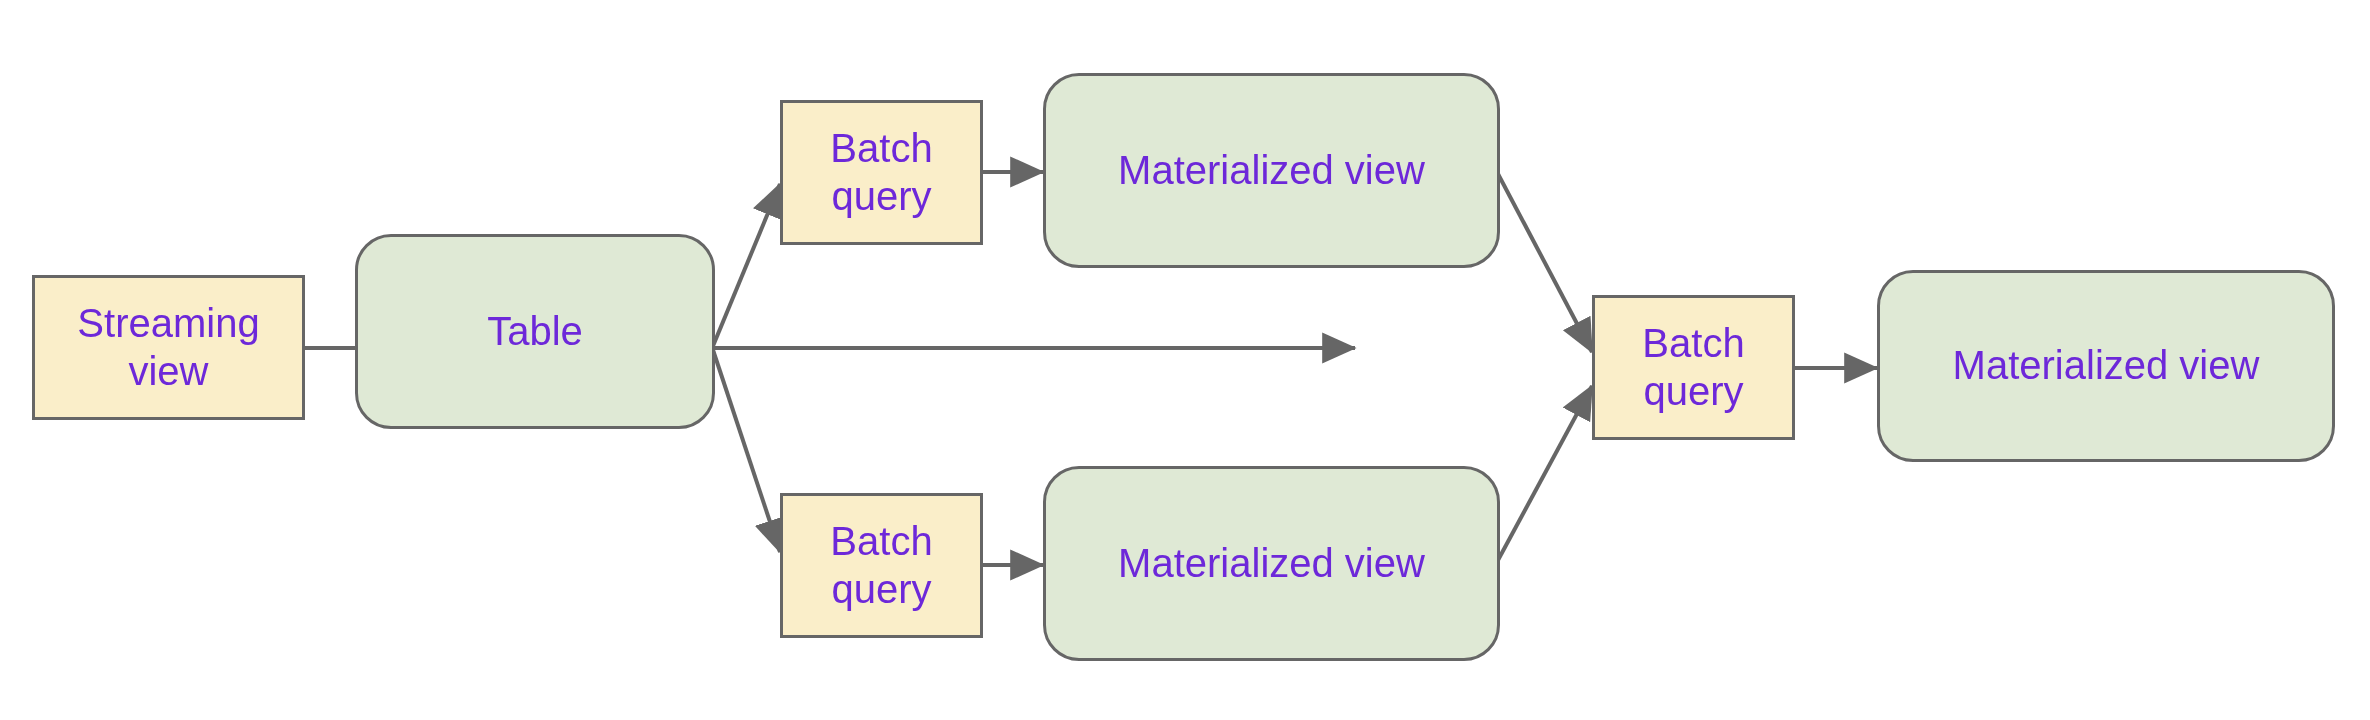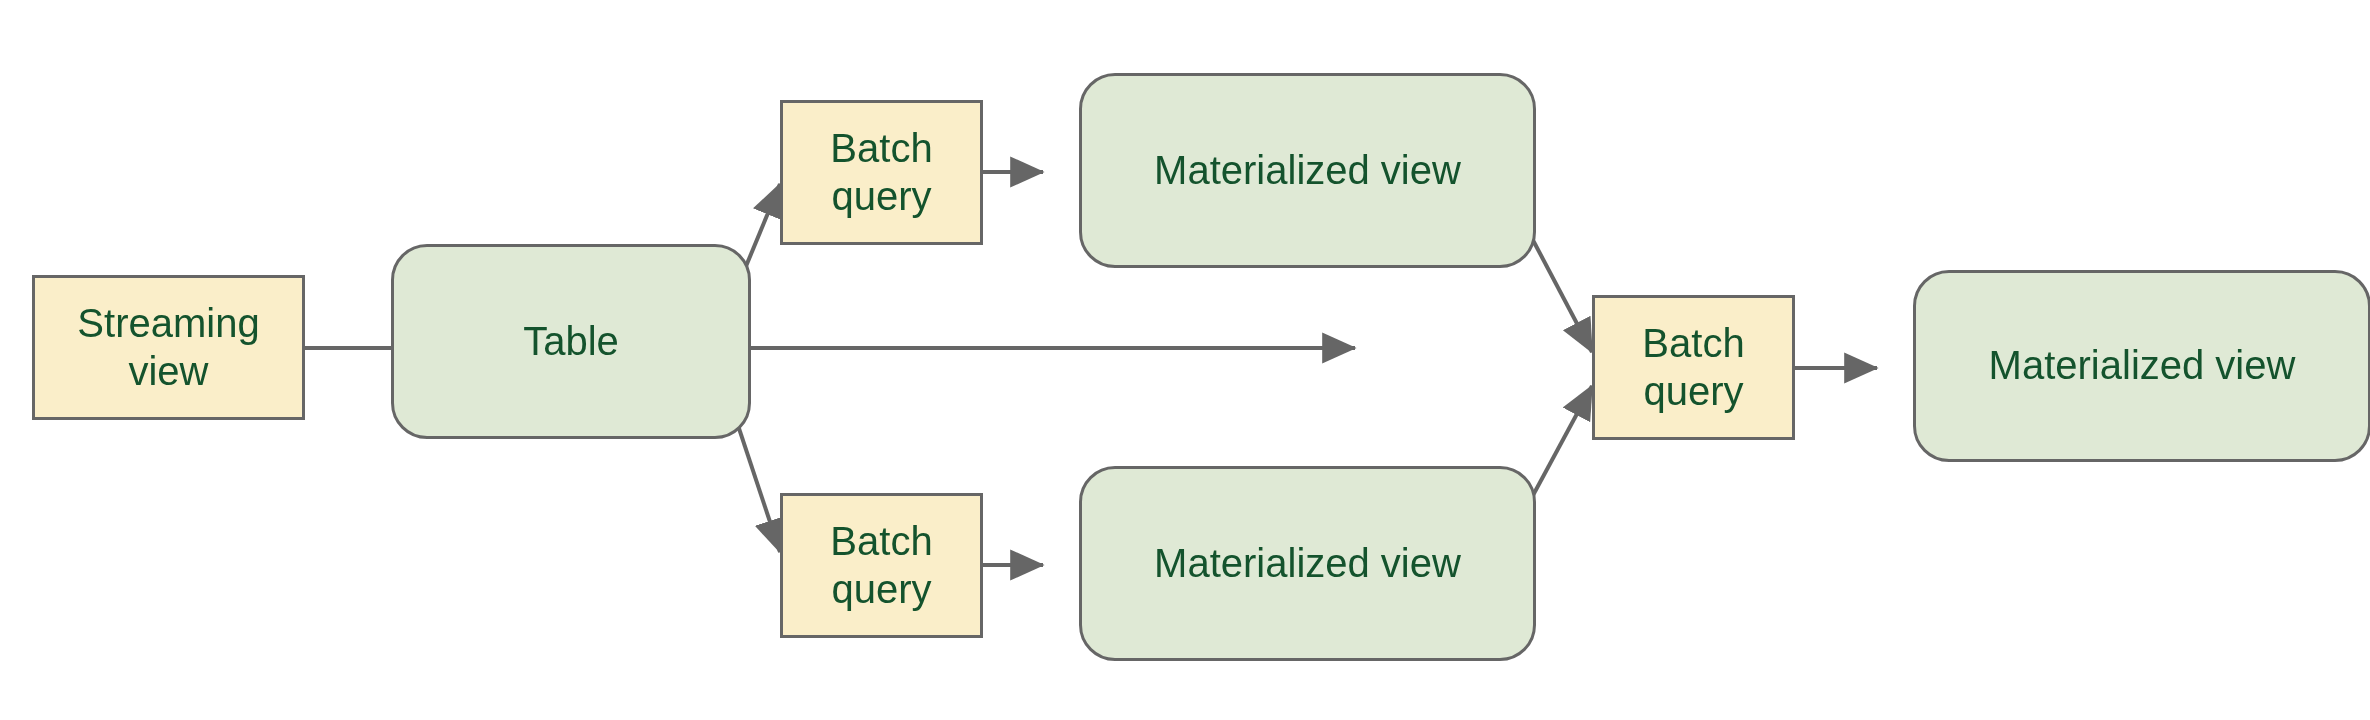--- a/index.html
+++ b/index.html
@@ -26,35 +26,34 @@
     height: 720px;
     pointer-events: none;
   }
   .node {
     position: absolute;
     box-sizing: border-box;
     display: flex;
     align-items: center;
     justify-content: center;
     text-align: center;
-    color: #14532d;
+    color: #6d28d9;
     line-height: 1.18;
     white-space: pre-line;
     border: 3px solid #666666;
   }
   .node.process {
     background: #faeec9;
     border-radius: 0;
     font-size: 40px;
   }
   .node.store {
     background: #dfe9d5;
     border-radius: 36px;
     font-size: 40px;
-    margin-left: 36px;
   }
   .node-label {
     display: block;
     padding: 0 10px;
   }
 </style>
 </head>
 <body>
 
 <div id="diagram-canvas">
@@ -75,21 +74,21 @@
         <line x1="1497" y1="562" x2="1592" y2="386" marker-end="url(#arrowhead)"></line>
         <line x1="1795" y1="368" x2="1877" y2="368" marker-end="url(#arrowhead)"></line>
       </g>
   </svg>
 
   <div class="node process" style="left: 32px; top: 275px; width: 273px; height: 145px; border-radius: 0px;">
     <span class="node-label">Streaming
 view</span>
   </div>
 
-  <div class="node store" style="left: 355px; top: 244px; width: 360px; height: 195px;">
+  <div class="node store" style="left: 355px; top: 234px; width: 360px; height: 195px;">
     <span class="node-label">Table</span>
   </div>
 
   <div class="node process" style="left: 780px; top: 100px; width: 203px; height: 145px; border-radius: 0px;">
     <span class="node-label">Batch
 query</span>
   </div>
 
   <div class="node store" style="left: 1043px; top: 73px; width: 457px; height: 195px;">
     <span class="node-label">Materialized view</span>

